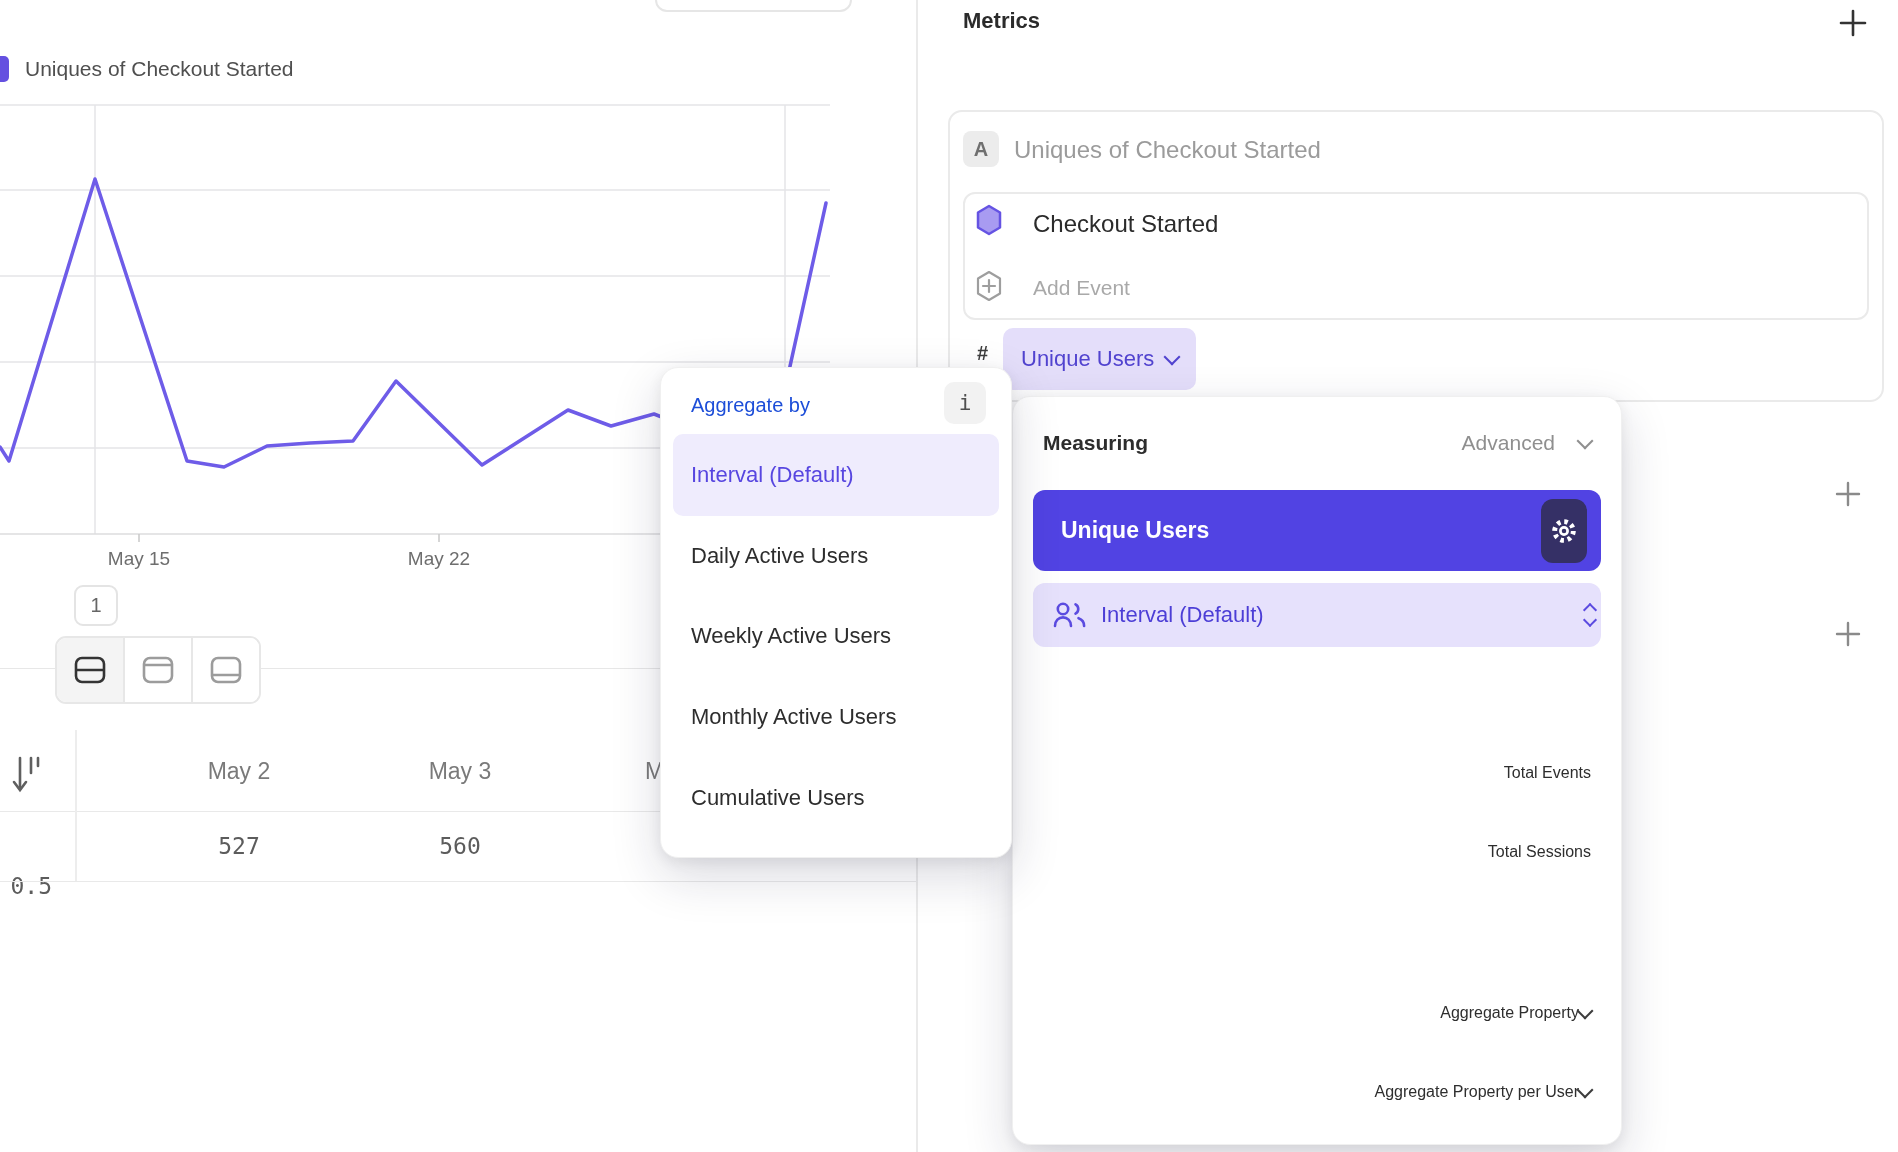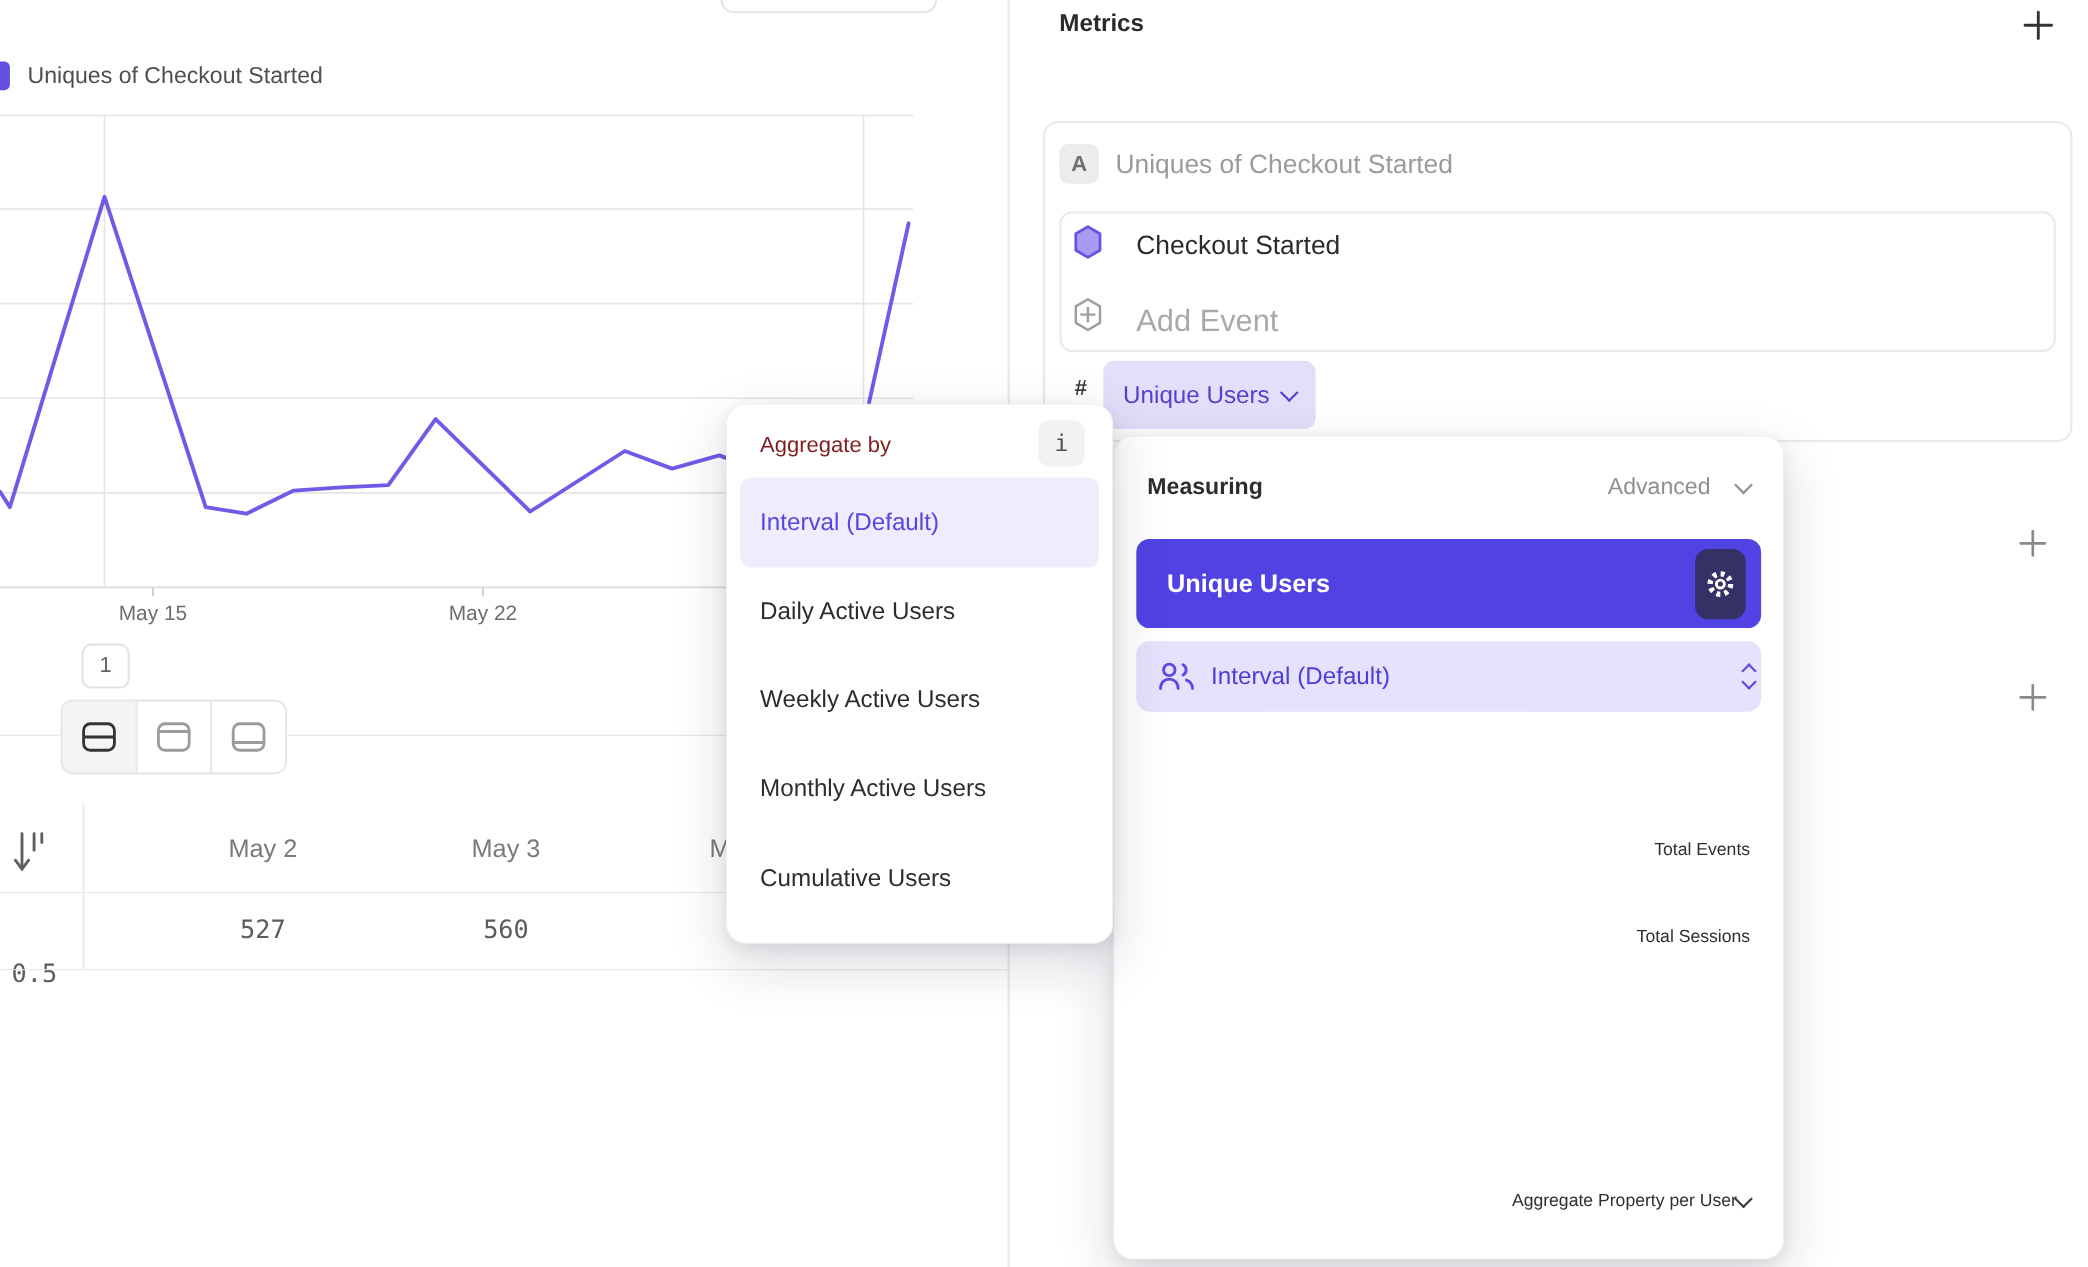--- a/index.html
+++ b/index.html
@@ -25,30 +25,30 @@
   
   .th{position:absolute;font-size:23px;color:#7a7a7a;text-align:center;}
   .tv{position:absolute;font-family:"DejaVu Sans Mono",monospace;font-size:23px;color:#5c5c5c;text-align:center;}
   
   .metrics-title{position:absolute;font-size:22px;font-weight:700;color:#2b2b2b;}
   .card{position:absolute;background:#fff;border:2px solid #eaeaea;border-radius:14px;}
   .badge-a{position:absolute;width:36px;height:36px;border-radius:8px;background:#ececec;color:#6f6f6f;
            font-weight:700;font-size:20px;display:flex;align-items:center;justify-content:center;}
   .muted-title{position:absolute;font-size:24px;color:#9b9b9b;}
   .event-name{position:absolute;font-size:24px;font-weight:500;color:#2b2b2b;}
-  .add-event{position:absolute;font-size:28px;color:#a9a9a9;}
+  .add-event{position:absolute;font-size:21px;color:#a9a9a9;}
   .hash{position:absolute;font-size:20px;font-weight:600;color:#3d3d3d;}
   .chip{position:absolute;background:#e4defa;border-radius:10px;display:flex;align-items:center;gap:12px;
         padding:0 18px;color:#5143cf;font-size:22px;font-weight:500;}
   .plus-sm{stroke:#8a8a8a;stroke-width:2.4;stroke-linecap:round;}
   .plus-dark{stroke:#333;stroke-width:2.6;stroke-linecap:round;}
   
   .popover{position:absolute;background:#fff;border:1px solid #f0f0f0;border-radius:18px;
            box-shadow:0 18px 50px rgba(25,25,60,.16),0 4px 14px rgba(0,0,0,.07);}
-  .agg-title{position:absolute;font-size:20px;color:#7f1d1d;}
+  .agg-title{position:absolute;font-size:20px;color:#1d4ed8;}
   .info-btn{position:absolute;width:42px;height:42px;border-radius:10px;background:#f2f2f2;border:none;cursor:pointer;
             font-family:"DejaVu Sans Mono",monospace;font-size:21px;color:#4f4f4f;display:flex;align-items:center;justify-content:center;}
   .agg-sel{position:absolute;background:#efecfd;border-radius:10px;display:flex;align-items:center;
            color:#5746e0;font-size:22px;font-weight:500;padding-left:18px;cursor:pointer;}
   .agg-item{position:absolute;font-size:22px;font-weight:500;color:#2d2d2d;cursor:pointer;}
   .meas-head{position:absolute;display:flex;justify-content:space-between;align-items:center;}
   .meas-title{font-size:21px;font-weight:600;color:#2d2d2d;}
   .advanced{display:flex;align-items:center;gap:24px;font-size:21px;color:#8f8f8f;cursor:pointer;}
   .uu-btn{position:absolute;background:#5143e3;border-radius:12px;display:flex;align-items:center;cursor:pointer;}
   .uu-label{color:#fff;font-size:23px;font-weight:600;padding-left:28px;}
@@ -219,20 +219,24 @@
       </span>
     </div>
 
 
     <div class="m-item" style="left:30px;top:346px;width:548px;height:60px;">
       <span>Total Events</span>
     </div>
     <div class="m-item" style="left:30px;top:425px;width:548px;height:60px;">
       <span>Total Sessions</span>
     </div>
+    <div class="m-item" style="left:30px;top:586px;width:548px;height:60px;">
+      <span>Aggregate Property</span>
+      <span class="chev" style="color:#3c3c3c;"></span>
+    </div>
     <div class="m-item" style="left:30px;top:665px;width:548px;height:60px;">
       <span>Aggregate Property per User</span>
       <span class="chev" style="color:#3c3c3c;"></span>
     </div>
   </div>
 
   <div class="popover" style="left:660px;top:367px;width:350px;height:489px;z-index:50;">
     <div class="agg-title" style="left:30px;top:26px;">Aggregate by</div>
     <button class="info-btn" style="left:283px;top:14px;">
       <span>i</span>

